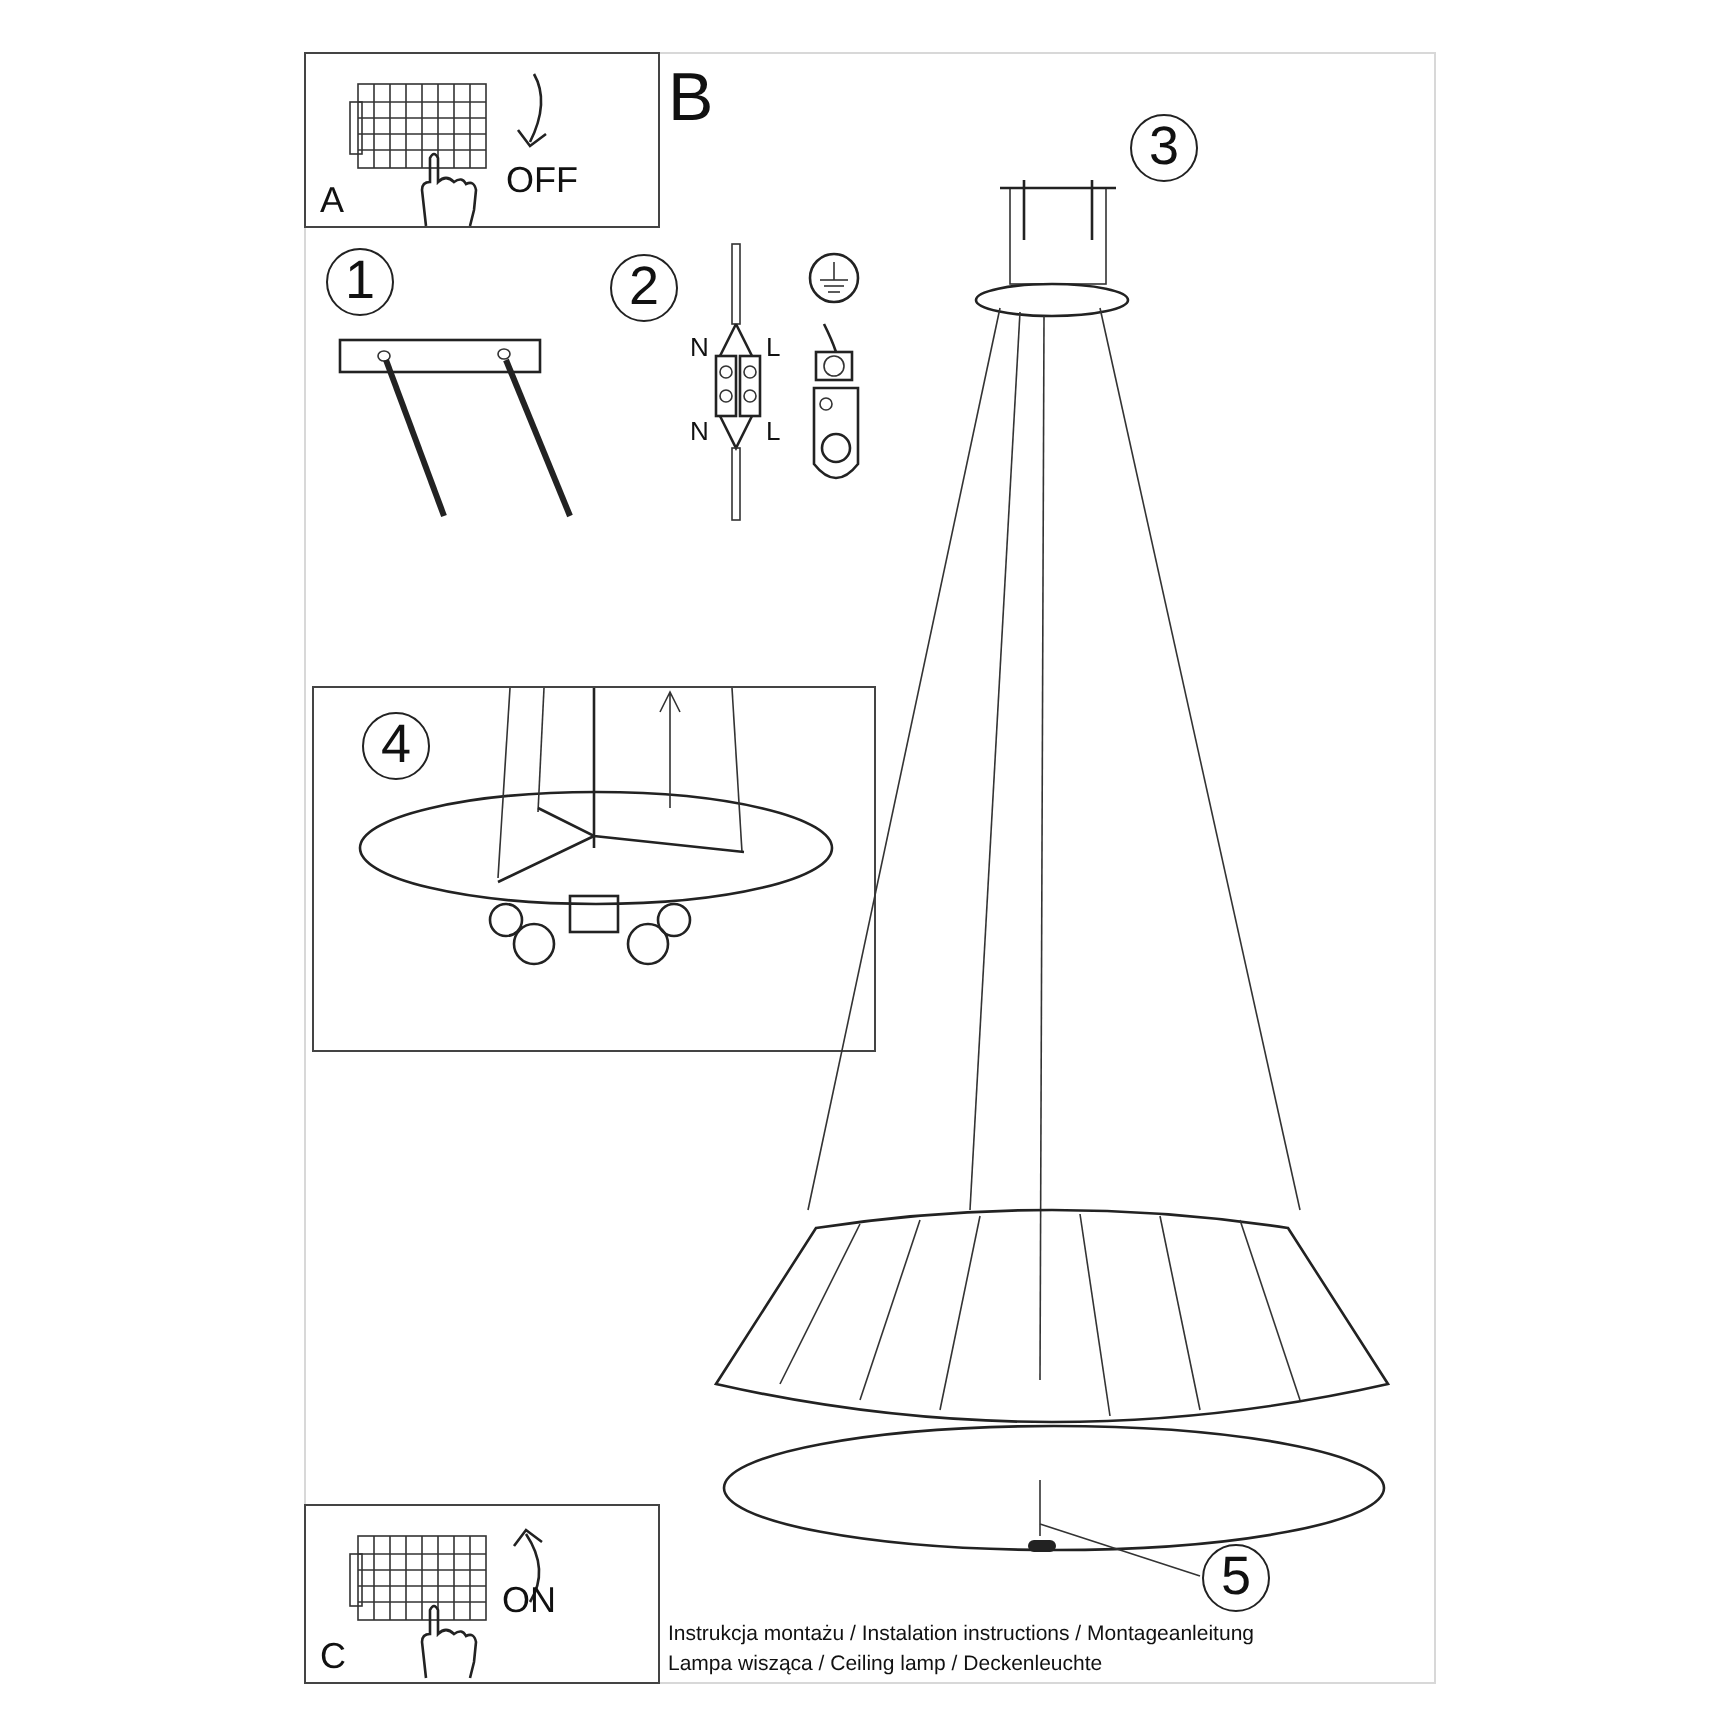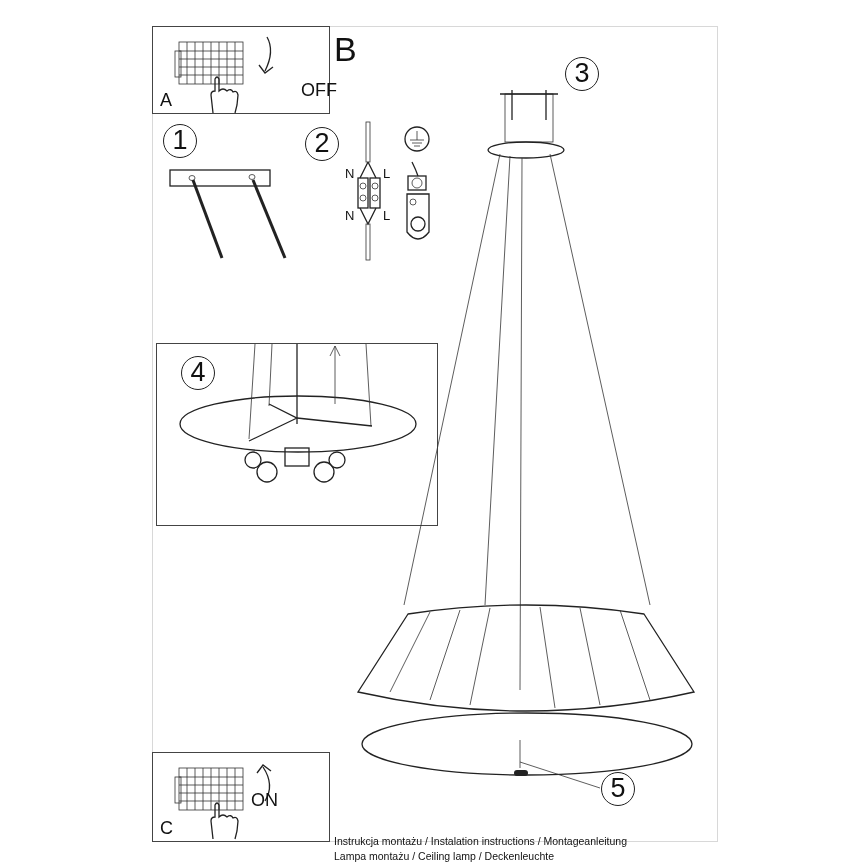--- a/index.html
+++ b/index.html
@@ -6,21 +6,21 @@
     body { width: 868px; height: 868px; position: relative; overflow: hidden;
            font-family: "Liberation Sans", sans-serif; color: #111; }
     .page-frame { position: absolute; left: 152px; top: 26px; width: 566px; height: 816px;
                   border: 1.5px solid #d8d8d8; box-sizing: border-box; }
     .panel { position: absolute; border: 1.5px solid #444; box-sizing: border-box; background: #fff; }
     .lbl { position: absolute; font-size: 18px; line-height: 1; color: #111; }
     .circ-num { position: absolute; width: 34px; height: 34px; border: 1.5px solid #222;
                 border-radius: 50%; box-sizing: border-box; font-size: 27px; line-height: 31px;
                 text-align: center; color: #111; background: #fff; }
     .big-b { position: absolute; left: 334px; top: 32px; font-size: 34px; line-height: 1; }
-    .caption { position: absolute; left: 334px; font-size: 10.5px; color: #111; white-space: nowrap; margin-top: 24px; }
+    .caption { position: absolute; left: 334px; font-size: 10.5px; color: #111; white-space: nowrap; }
     svg { position: absolute; overflow: visible; }
     .wl { fill: none; stroke: #222; stroke-width: 1.3; }
     .thin { fill: none; stroke: #333; stroke-width: 0.8; }
   </style>
 </head>
 <body>
 
 <div class="page-frame"></div>
 
 <div class="panel" style="left:152px;top:26px;width:178px;height:88px;">
@@ -42,21 +42,21 @@
     </g>
   </svg>
   <svg width="40" height="40" style="left:52px;top:46px;">
     <path class="wl" d="M8,40 L6,22 Q6,18 10,18 L10,6 Q12,2 14,6 L14,18 Q18,14 22,18 Q26,15 28,19 Q32,17 33,22 L32,32 L30,40"></path>
   </svg>
   <svg width="30" height="45" style="left:100px;top:8px;">
     <path class="wl" d="M14,2 Q22,16 12,36"></path>
       <path class="wl" d="M6,30 L12,38 L20,32"></path>
   </svg>
   <span class="lbl" style="left:7px;top:64px;">A</span>
-  <span class="lbl" style="left:100px;top:54px;margin-left:48px;">OFF</span>
+  <span class="lbl" style="left:100px;top:54px;">OFF</span>
 </div>
 
 <span class="big-b">B</span>
 
 <div class="circ-num" style="left:163px;top:124px;">1</div>
 <svg width="110" height="100" style="left:170px;top:168px;">
   <rect x="0" y="2" width="100" height="16" class="wl"></rect>
   <ellipse cx="22" cy="10" rx="3" ry="2.5" class="thin"></ellipse>
   <ellipse cx="82" cy="9" rx="3" ry="2.5" class="thin"></ellipse>
   <line x1="23" y1="12" x2="52" y2="90" class="wl" style="stroke-width:3"></line>
@@ -171,13 +171,13 @@
   </svg>
   <svg width="30" height="45" style="left:100px;top:8px;">
     <path class="wl" d="M12,40 Q22,24 10,6"></path>
       <path class="wl" d="M4,12 L10,4 L18,10"></path>
   </svg>
   <span class="lbl" style="left:7px;top:66px;">C</span>
   <span class="lbl" style="left:98px;top:38px;">ON</span>
 </div>
 
 <span class="caption" style="top:811px;">Instrukcja montażu / Instalation instructions / Montageanleitung</span>
-<span class="caption" style="top:826px;">Lampa montażu / Ceiling lamp / Deckenleuchte</span>
+<span class="caption" style="top:826px;">Lampa wisząca / Ceiling lamp / Deckenleuchte</span>
 
 </body></html>

